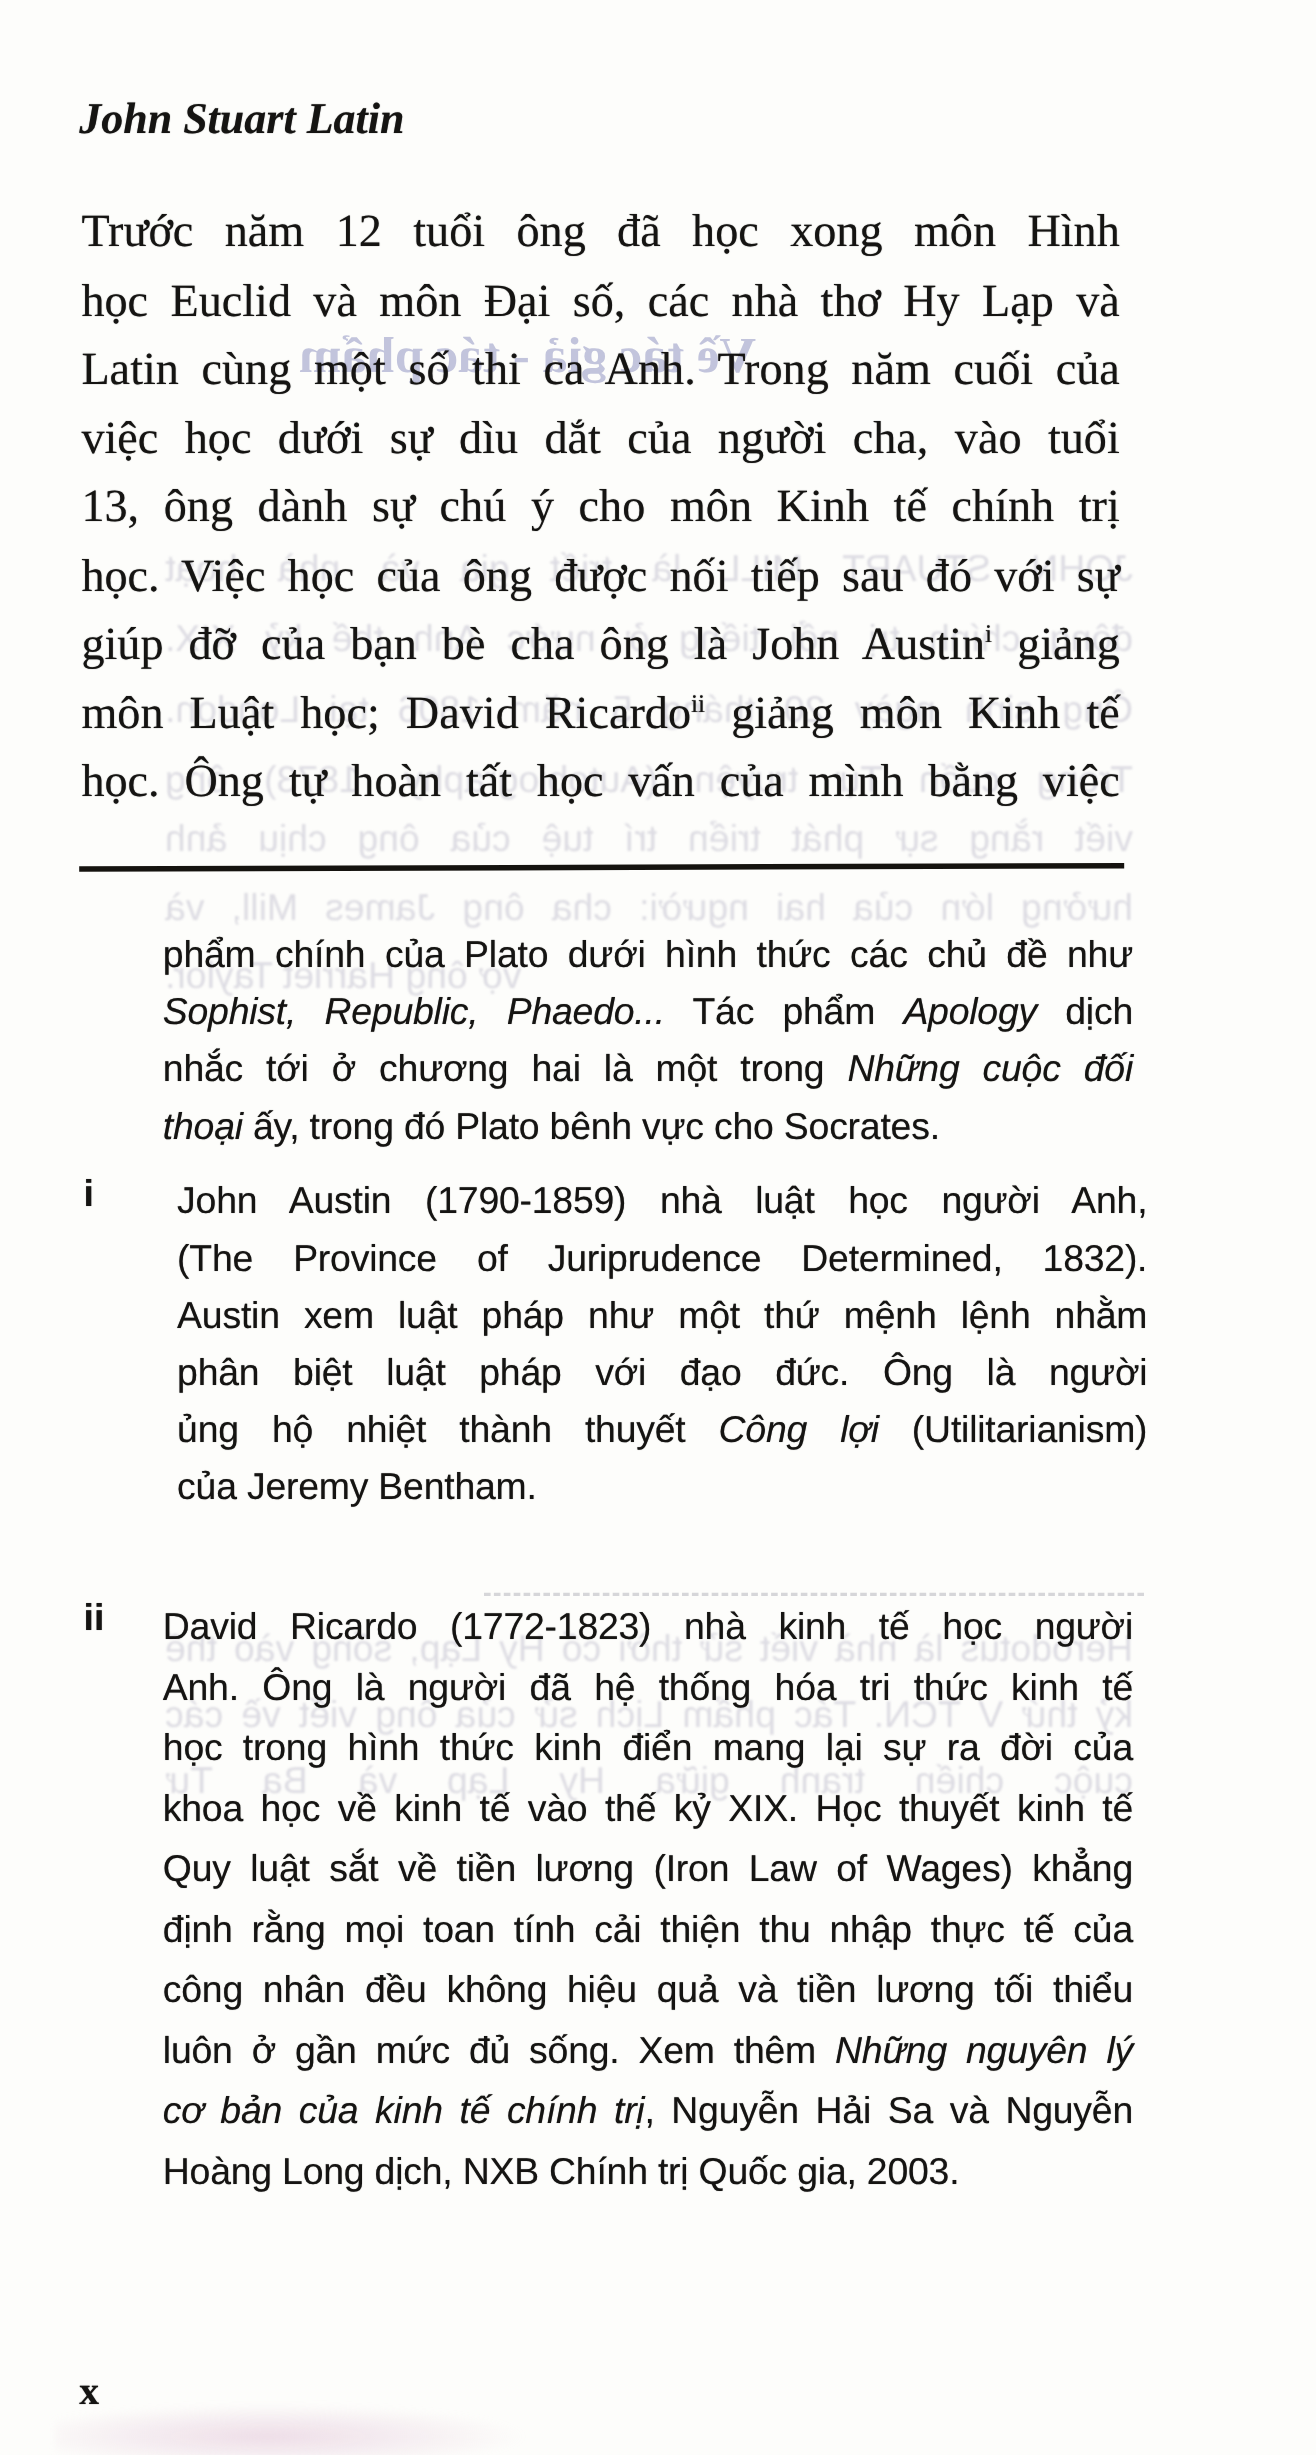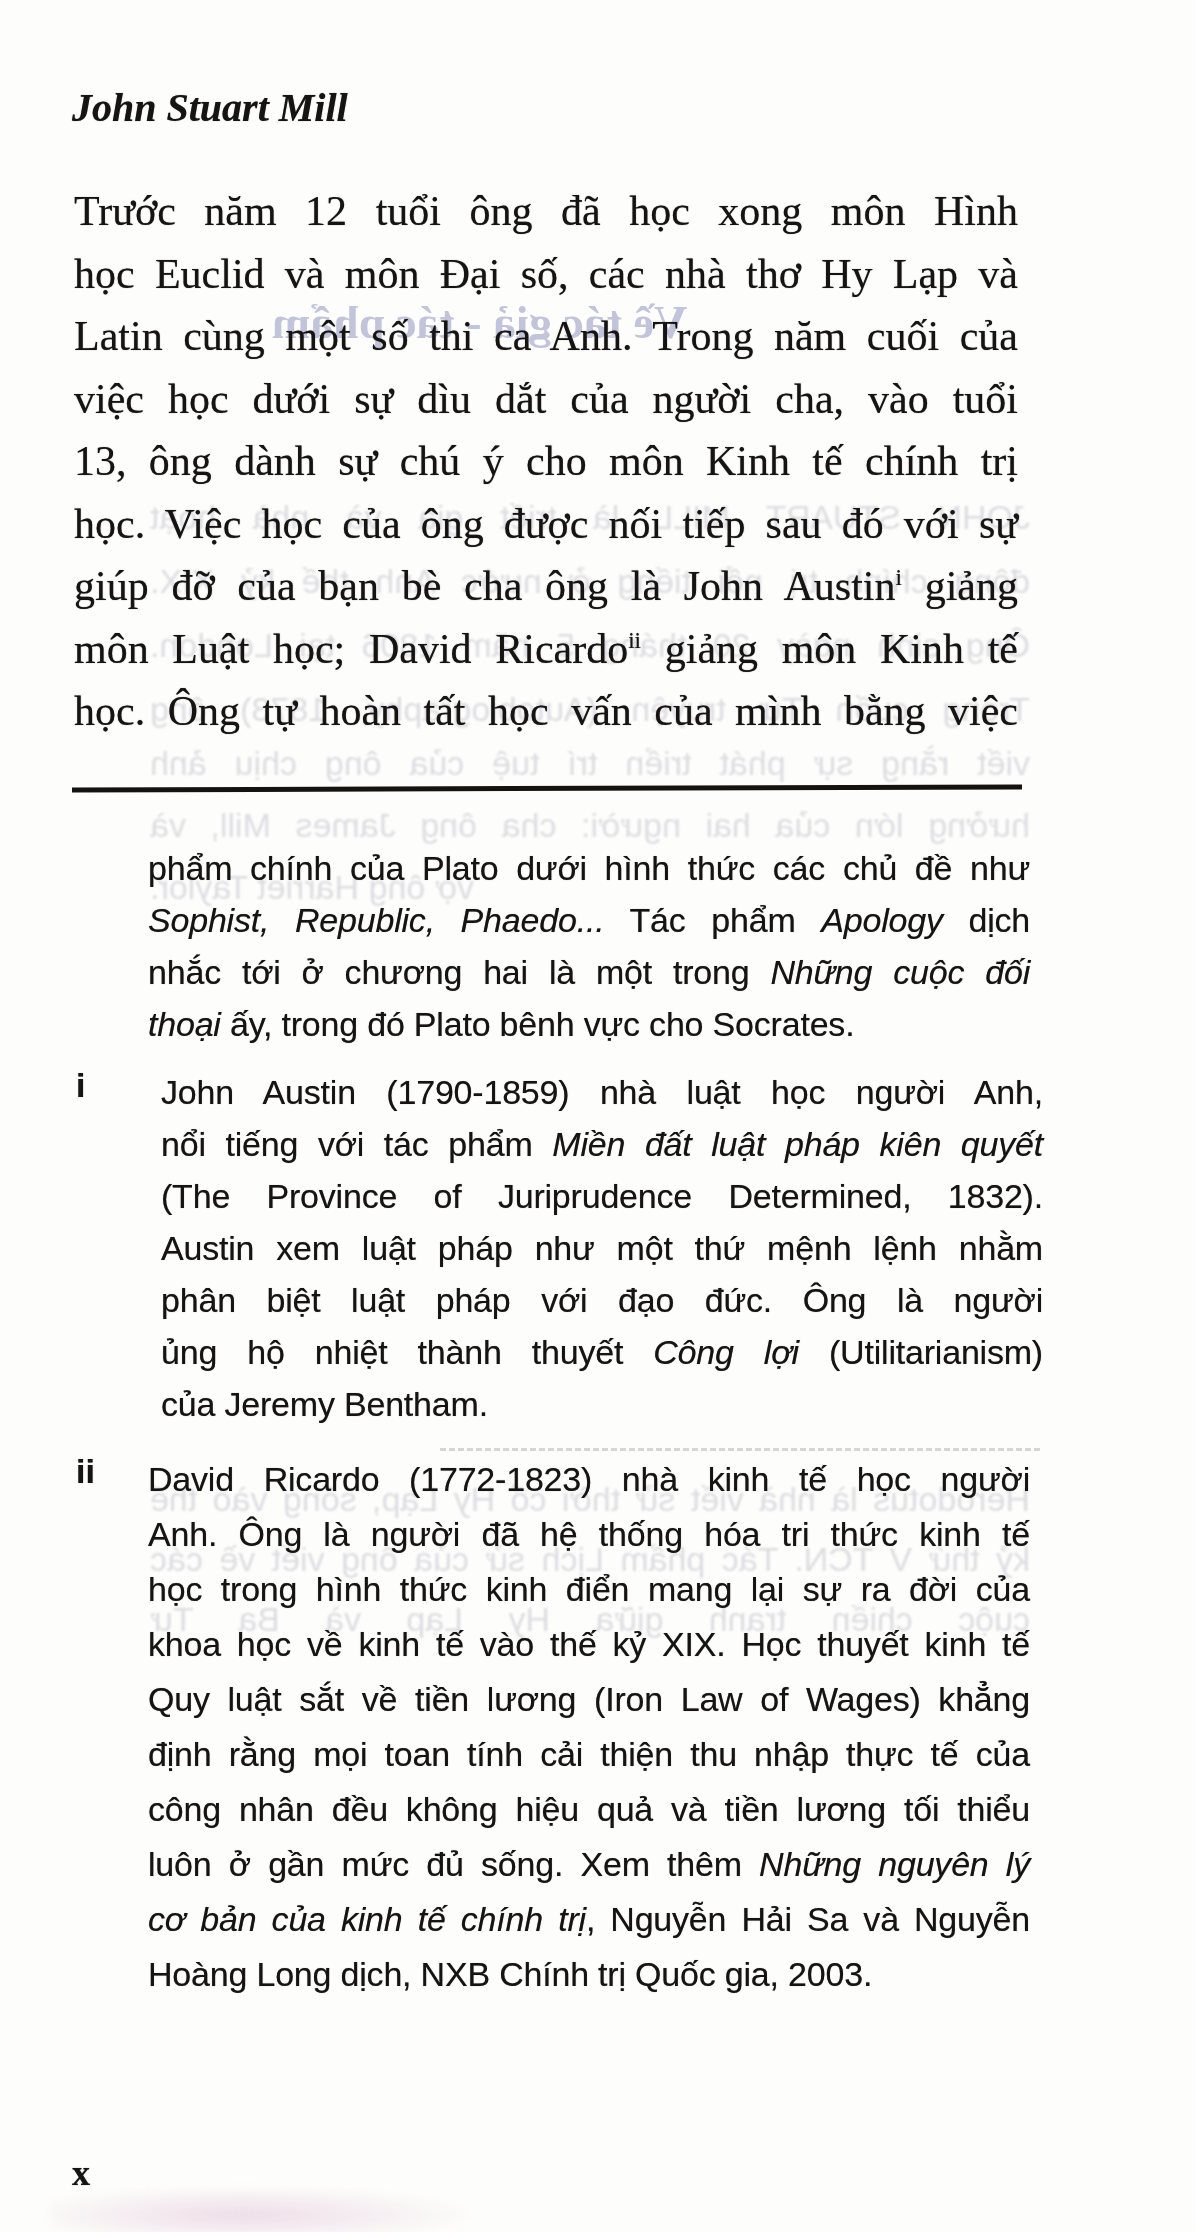--- a/index.html
+++ b/index.html
@@ -103,21 +103,21 @@
       <div class="bl just" style="left: 150px; top: 626px; font-size: 34px; width: 880px;">Ông sinh ngày 20 tháng 5 năm 1806 tại London.</div>
       <div class="bl just" style="left: 150px; top: 690px; font-size: 34px; width: 880px;">Trong cuốn Tự truyện (Autobiography, 1873) ông</div>
       <div class="bl just" style="left: 150px; top: 744px; font-size: 34px; width: 880px;">viết rằng sự phát triển trí tuệ của ông chịu ảnh</div>
       <div class="bl just" style="left: 150px; top: 806px; font-size: 34px; width: 880px;">hưởng lớn của hai người: cha ông James Mill, và</div>
       <div class="bl" style="left: 150px; top: 868px; font-size: 34px;">vợ ông Harriet Taylor.</div>
       <div class="bl just" style="left: 150px; top: 1480px; font-size: 34px; width: 880px;">Herodotus là nhà viết sử thời cổ Hy Lạp, sống vào thế</div>
       <div class="bl just" style="left: 150px; top: 1540px; font-size: 34px; width: 880px;">kỷ thứ V TCN. Tác phẩm Lịch sử của ông viết về các</div>
       <div class="bl just" style="left: 150px; top: 1600px; font-size: 34px; width: 880px;">cuộc chiến tranh giữa Hy Lạp và Ba Tư</div>
     </div>
 
-  <div class="header">John Stuart Mill</div>
+  <div class="header">John Stuart Latin</div>
 
   <div class="main">
       <div class="tl"><span>Trước năm 12 tuổi ông đã học xong môn Hình</span></div>
       <div class="tl"><span>học Euclid và môn Đại số, các nhà thơ Hy Lạp và</span></div>
       <div class="tl"><span>Latin cùng một số thi ca Anh. Trong năm cuối của</span></div>
       <div class="tl"><span>việc học dưới sự dìu dắt của người cha, vào tuổi</span></div>
       <div class="tl"><span>13, ông dành sự chú ý cho môn Kinh tế chính trị</span></div>
       <div class="tl"><span>học. Việc học của ông được nối tiếp sau đó với sự</span></div>
       <div class="tl"><span>giúp đỡ của bạn bè cha ông là John Austin</span><sup>i</sup><span> giảng</span></div>
       <div class="tl"><span>môn Luật học; David Ricardo</span><sup>ii</sup><span> giảng môn Kinh tế</span></div>
@@ -129,21 +129,20 @@
   <div class="fn fn-cont">
       <div class="tl"><span>phẩm chính của Plato dưới hình thức các chủ đề như</span></div>
       <div class="tl"><span class="it">Sophist, Republic, Phaedo...</span><span> Tác phẩm </span><span class="it">Apology</span><span> dịch</span></div>
       <div class="tl"><span>nhắc tới ở chương hai là một trong </span><span class="it">Những cuộc đối</span></div>
       <div class="tl nj"><span class="it">thoại</span><span> ấy, trong đó Plato bênh vực cho Socrates.</span></div>
     </div>
 
   <div class="fn-marker m1">i</div>
   <div class="fn fn-i">
       <div class="tl"><span>John Austin (1790-1859) nhà luật học người Anh,</span></div>
-      <div class="tl"><span>nổi tiếng với tác phẩm </span><span class="it">Miền đất luật pháp kiên quyết</span></div>
       <div class="tl"><span>(The Province of Juriprudence Determined, 1832).</span></div>
       <div class="tl"><span>Austin xem luật pháp như một thứ mệnh lệnh nhằm</span></div>
       <div class="tl"><span>phân biệt luật pháp với đạo đức. Ông là người</span></div>
       <div class="tl"><span>ủng hộ nhiệt thành thuyết </span><span class="it">Công lợi</span><span> (Utilitarianism)</span></div>
       <div class="tl nj"><span>của Jeremy Bentham.</span></div>
     </div>
 
   <div class="bleed-rule"></div>
 
   <div class="fn-marker m2">ii</div>

